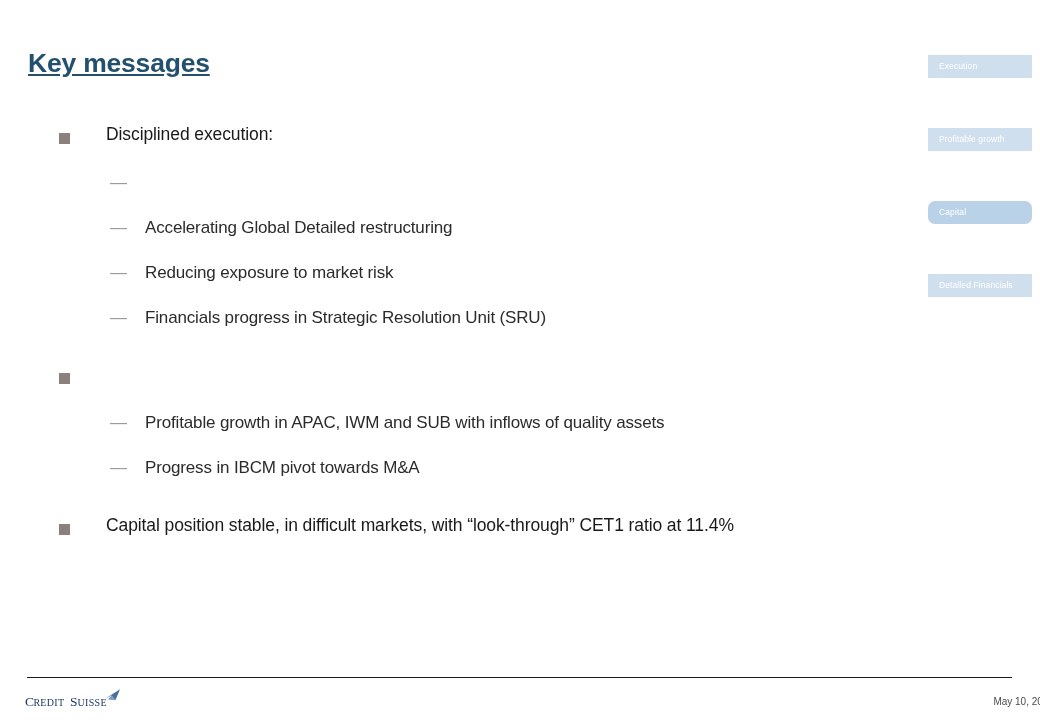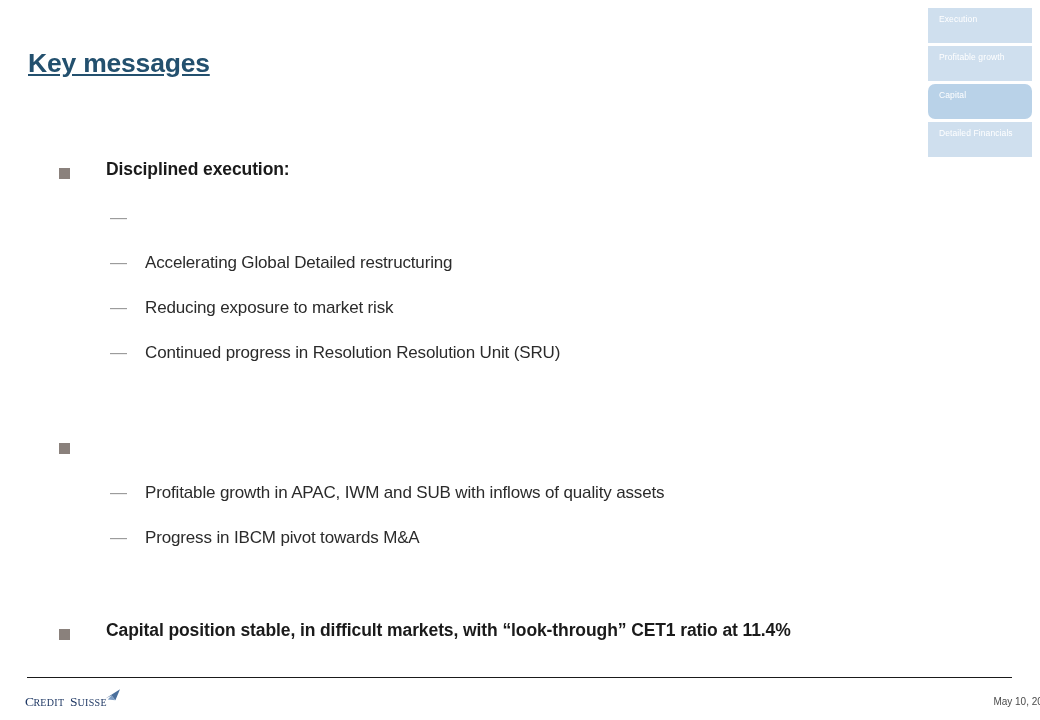--- a/index.html
+++ b/index.html
@@ -24,29 +24,30 @@
   #section-nav {
     position: absolute;
     left: 928px;
     top: 8px;
     width: 104px;
     display: flex;
     flex-direction: column;
     gap: 3px;
   }
   .nav-chip {
-    height: 35px;
+    height: 23px;
     line-height: 23px;
     padding: 0 0 0 11px;
     font-size: 8.5px;
     color: #ffffff;
     background: #cfdfee;
     white-space: nowrap;
     overflow: hidden;
     letter-spacing: .1px;
+    margin-top: 47px;
   }
   .nav-chip.is-active {
     background: #b9d2e8;
     border-radius: 7px;
   }
 
   
   #page-title {
     position: absolute;
     left: 28px;
@@ -66,24 +67,23 @@
     width: 1040px;
   }
   .blk { }
 
   
   .b1 {
     position: relative;
     padding-left: 106px;
     min-height: 30px;
     font-size: 17.5px;
-    font-weight: bold;
+    font-weight: normal;
     color: #1a1a1a;
     letter-spacing: -0.1px;
-    margin-top: 35px;
   }
   .b1 .sq {
     position: absolute;
     left: 59px;
     top: 9px;
     width: 11px;
     height: 11px;
     background: #8a817c;
   }
 
@@ -176,21 +176,21 @@
         <span>Accelerating Global Detailed restructuring</span>
       </div>
       <div class="gap-s"></div>
       <div class="b2">
         <span class="dash">—</span>
         <span>Reducing exposure to market risk</span>
       </div>
       <div class="gap-s"></div>
       <div class="b2">
         <span class="dash">—</span>
-        <span>Continued progress in Resolution Resolution Unit (SRU)</span>
+        <span>Financials progress in Strategic Resolution Unit (SRU)</span>
       </div>
     </div>
 
     <div class="gap-m"></div>
 
     <div class="blk">
       <div class="b1">
         <span class="sq"></span>
       </div>
       <div class="gap-s"></div>

